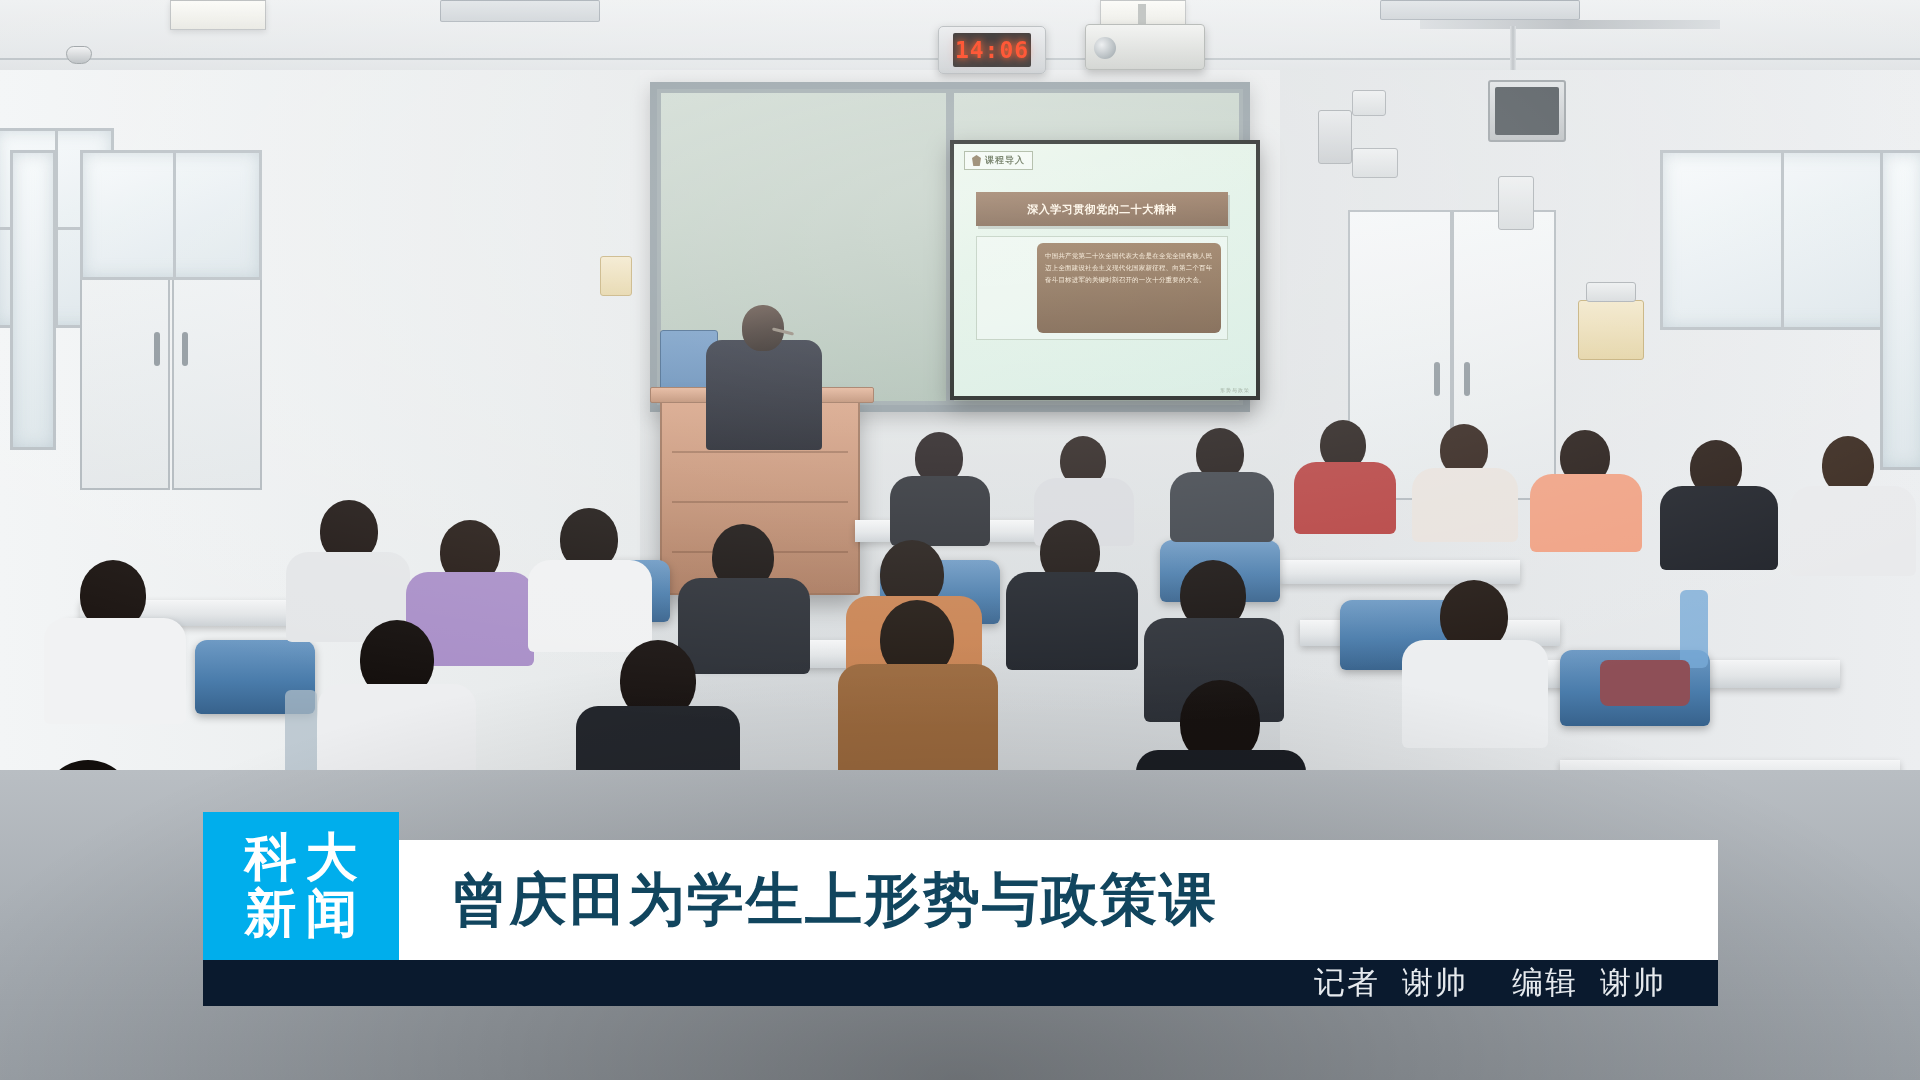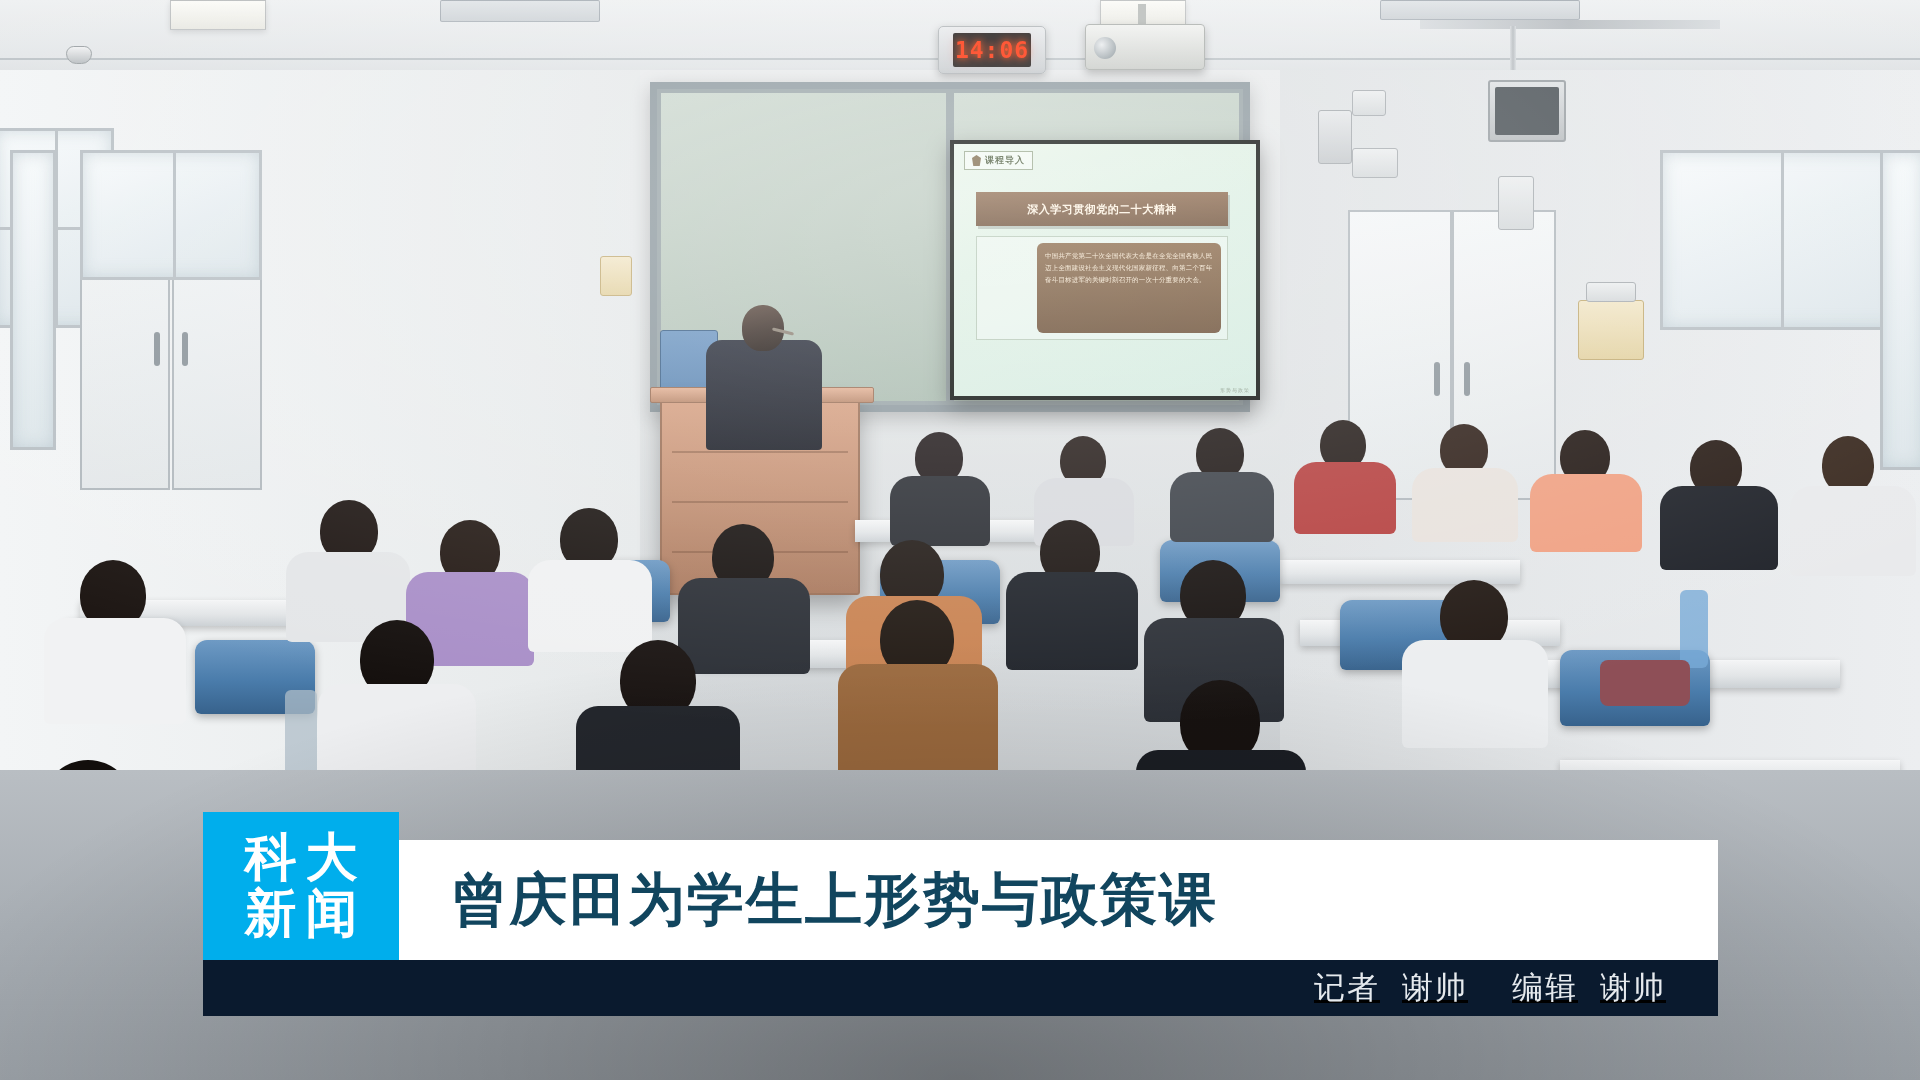--- a/index.html
+++ b/index.html
@@ -297,23 +297,23 @@
     color:#11455e;
     font-size:57px;
     font-weight:bold;
     letter-spacing:2px;
     white-space:nowrap;
     font-family:"DejaVu Sans","Liberation Sans",sans-serif;
   }
 
   .lt-credit-bar {
     position:absolute; left:0; top:148px;
-    width:1515px; height:56px;
+    width:1515px; height:46px;
     background:#0a1a2e;
-    display:flex; align-items:center; justify-content:flex-end;text-decoration:underline;
+    display:flex; align-items:center; justify-content:flex-end;
   }
   .lt-credits {
     margin-right:52px;
     color:#e6eaee;
     font-size:31px;
     letter-spacing:2px;
     white-space:nowrap;
     font-family:"DejaVu Sans","Liberation Sans",sans-serif;
   }
   .lt-credit-gap {

